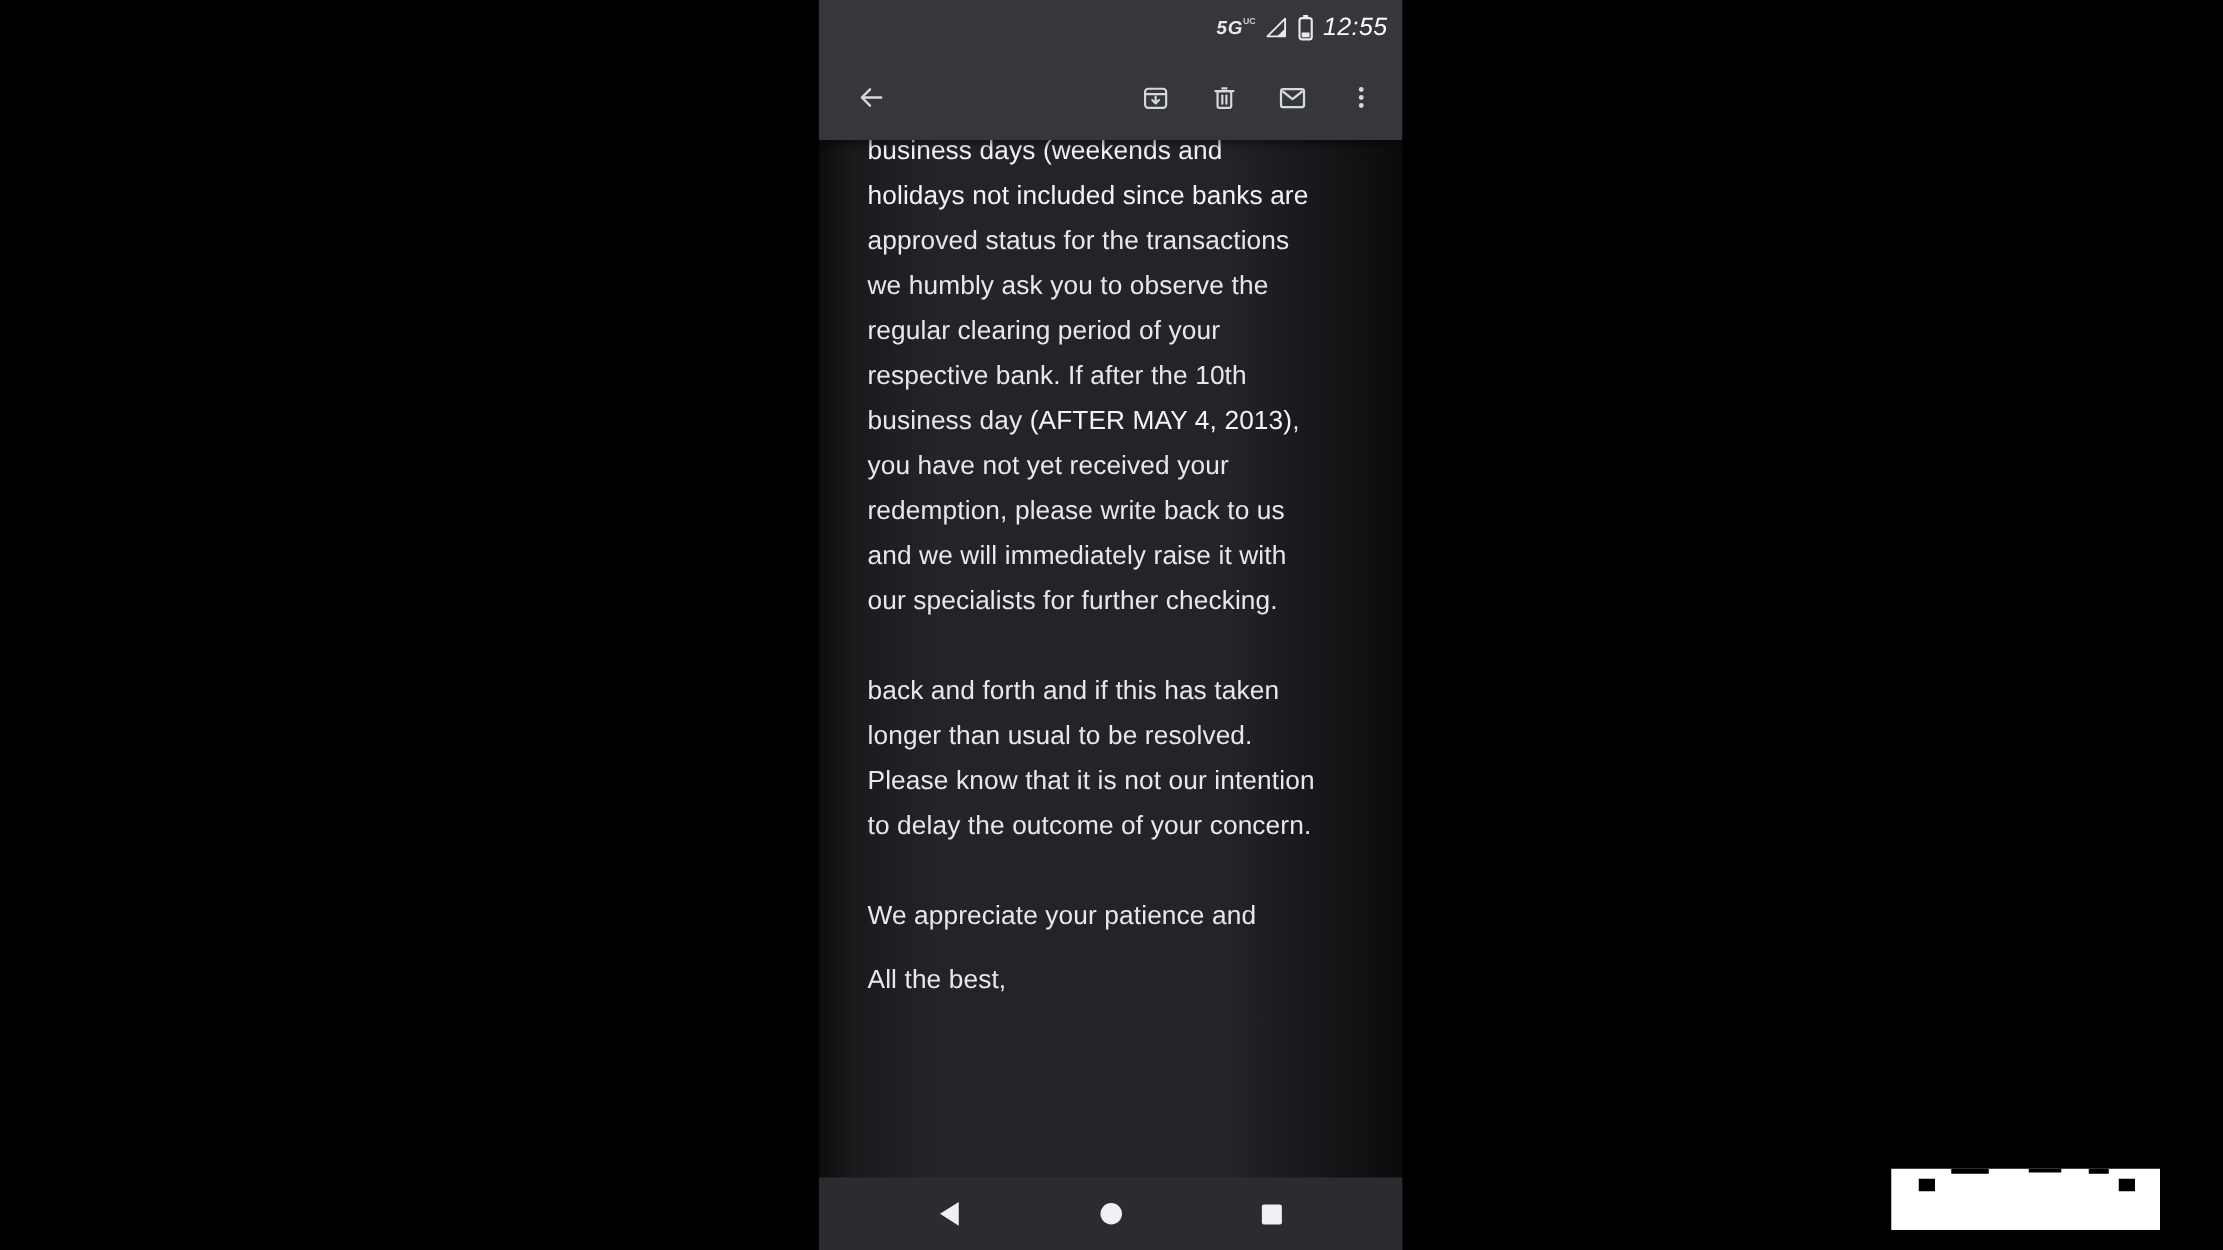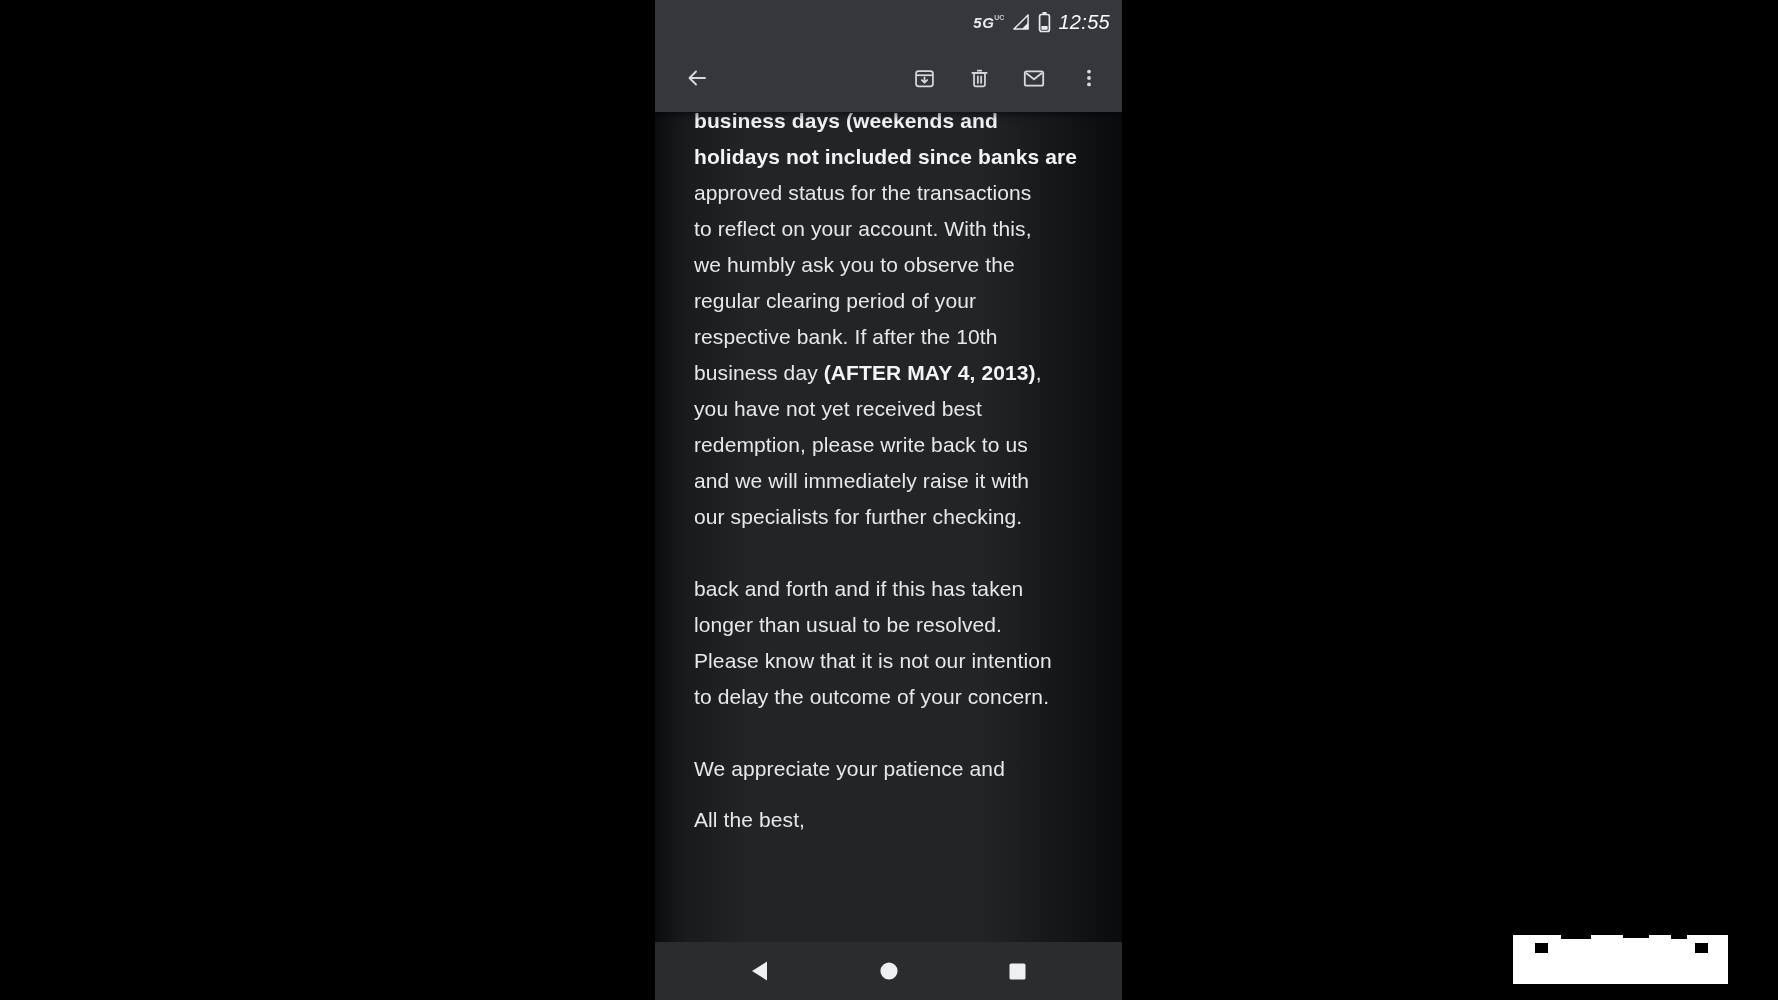--- a/index.html
+++ b/index.html
@@ -43,21 +43,21 @@
   .actions { margin-left:auto; display:flex; align-items:center; gap:31px; padding-right:21px; }
 
   
   .email-body {
     position:absolute; left:39px; top:103px; width:410px; z-index:1;
   }
   .eline {
     height:36px; line-height:36px; font-size:21px; color:#e7e8ea;
     white-space:nowrap; letter-spacing:.1px;
   }
-  .eline b { font-weight:700; color:#f3f4f6; }
+  .eline b { font-weight:400; color:#f3f4f6; }
 
   
   .navbar {
     position:absolute; left:0; bottom:0; width:100%; height:58px;
     background:#2b2c2f; z-index:6;
     display:flex; align-items:center; justify-content:space-between;
     padding:0 92px;
   }
   .nav-btn { width:26px; height:26px; display:flex; align-items:center; justify-content:center;
              color:#eff0f1; cursor:pointer; flex:0 0 auto; }
@@ -78,26 +78,25 @@
 <body>
 
 <div class="stage">
 
   <div class="phone">
 
     <div class="email-body" id="email-body">
         <div class="eline"><b>business days (weekends and</b></div>
         <div class="eline"><b>holidays not included since banks are</b></div>
         <div class="eline"><span>approved status for the transactions</span></div>
-        <div class="eline"><span>to reflect on your account. With this,</span></div>
         <div class="eline"><span>we humbly ask you to observe the</span></div>
         <div class="eline"><span>regular clearing period of your</span></div>
         <div class="eline"><span>respective bank. If after the 10th</span></div>
         <div class="eline"><span>business day </span><b>(AFTER MAY 4, 2013)</b><span>,</span></div>
-        <div class="eline"><span>you have not yet received best</span></div>
+        <div class="eline"><span>you have not yet received your</span></div>
         <div class="eline"><span>redemption, please write back to us</span></div>
         <div class="eline"><span>and we will immediately raise it with</span></div>
         <div class="eline"><span>our specialists for further checking.</span></div>
         <div class="eline"></div>
         <div class="eline"><span>back and forth and if this has taken</span></div>
         <div class="eline"><span>longer than usual to be resolved.</span></div>
         <div class="eline"><span>Please know that it is not our intention</span></div>
         <div class="eline"><span>to delay the outcome of your concern.</span></div>
         <div class="eline"></div>
         <div class="eline"><span>We appreciate your patience and</span></div>

